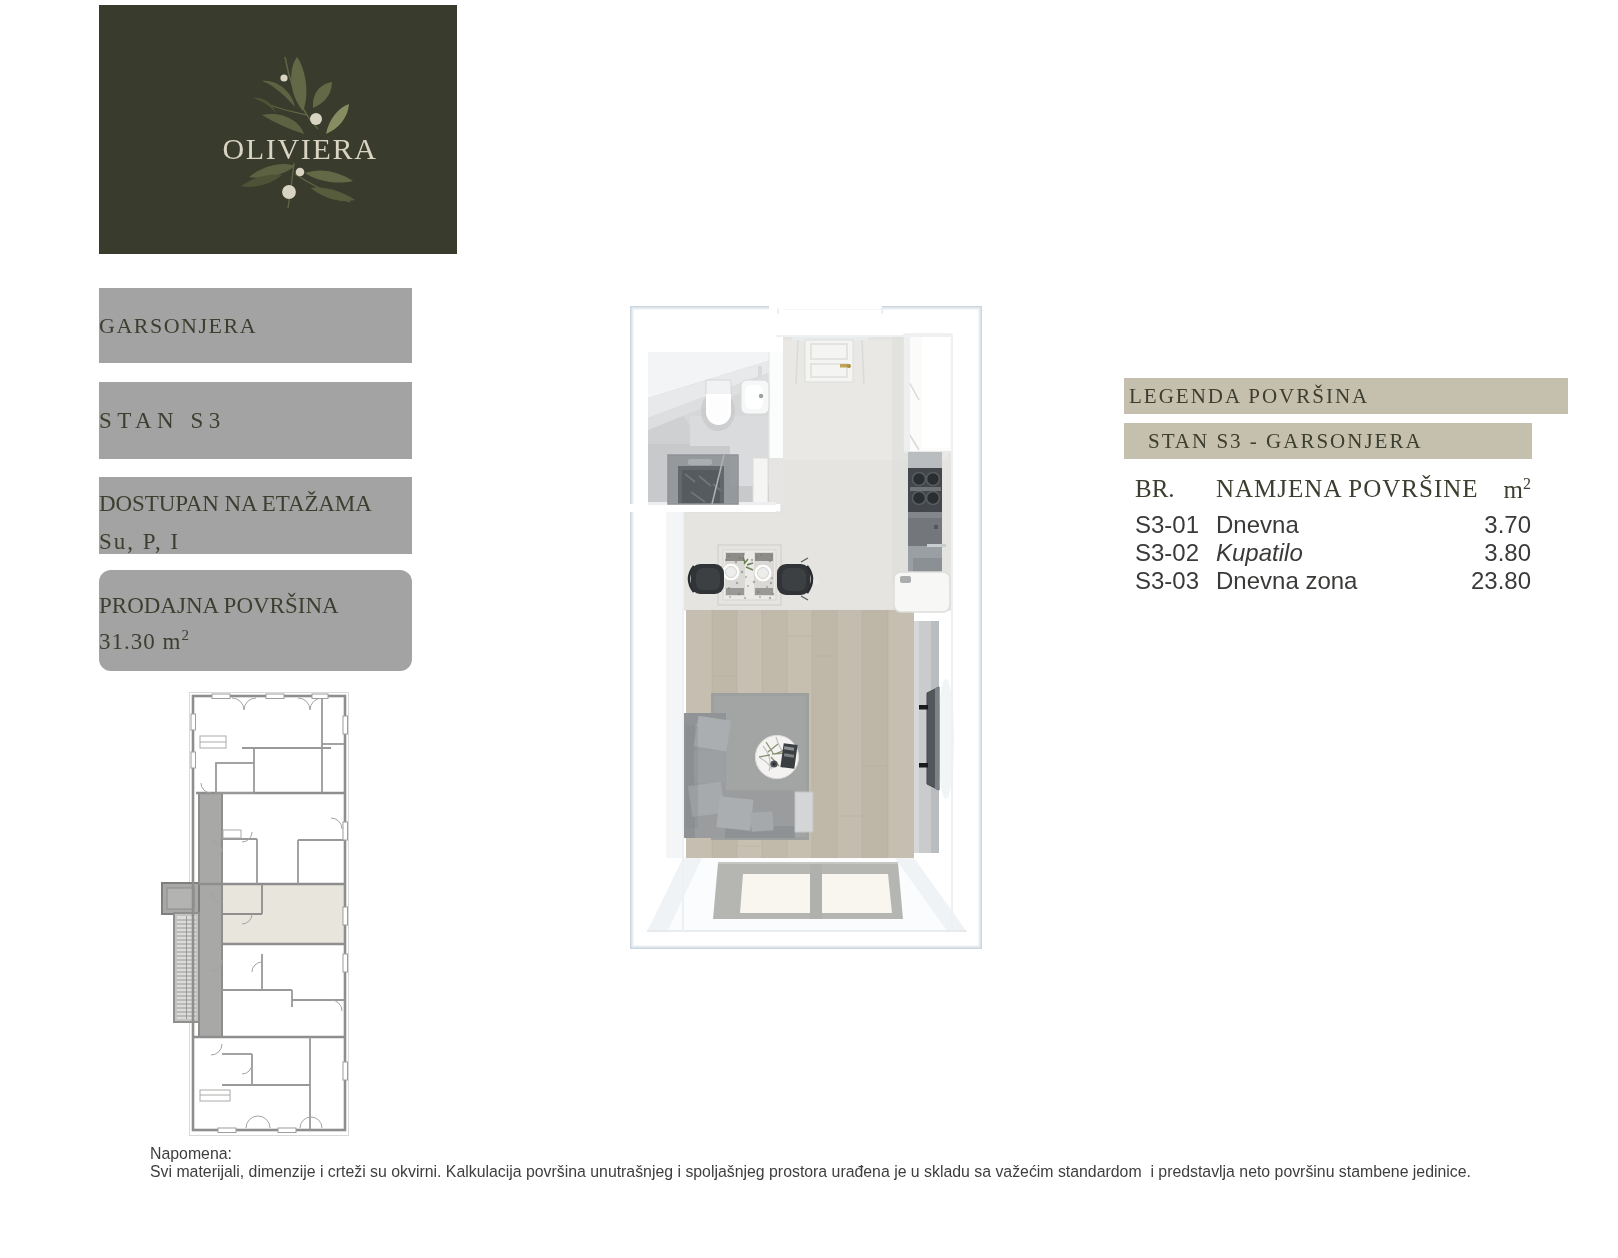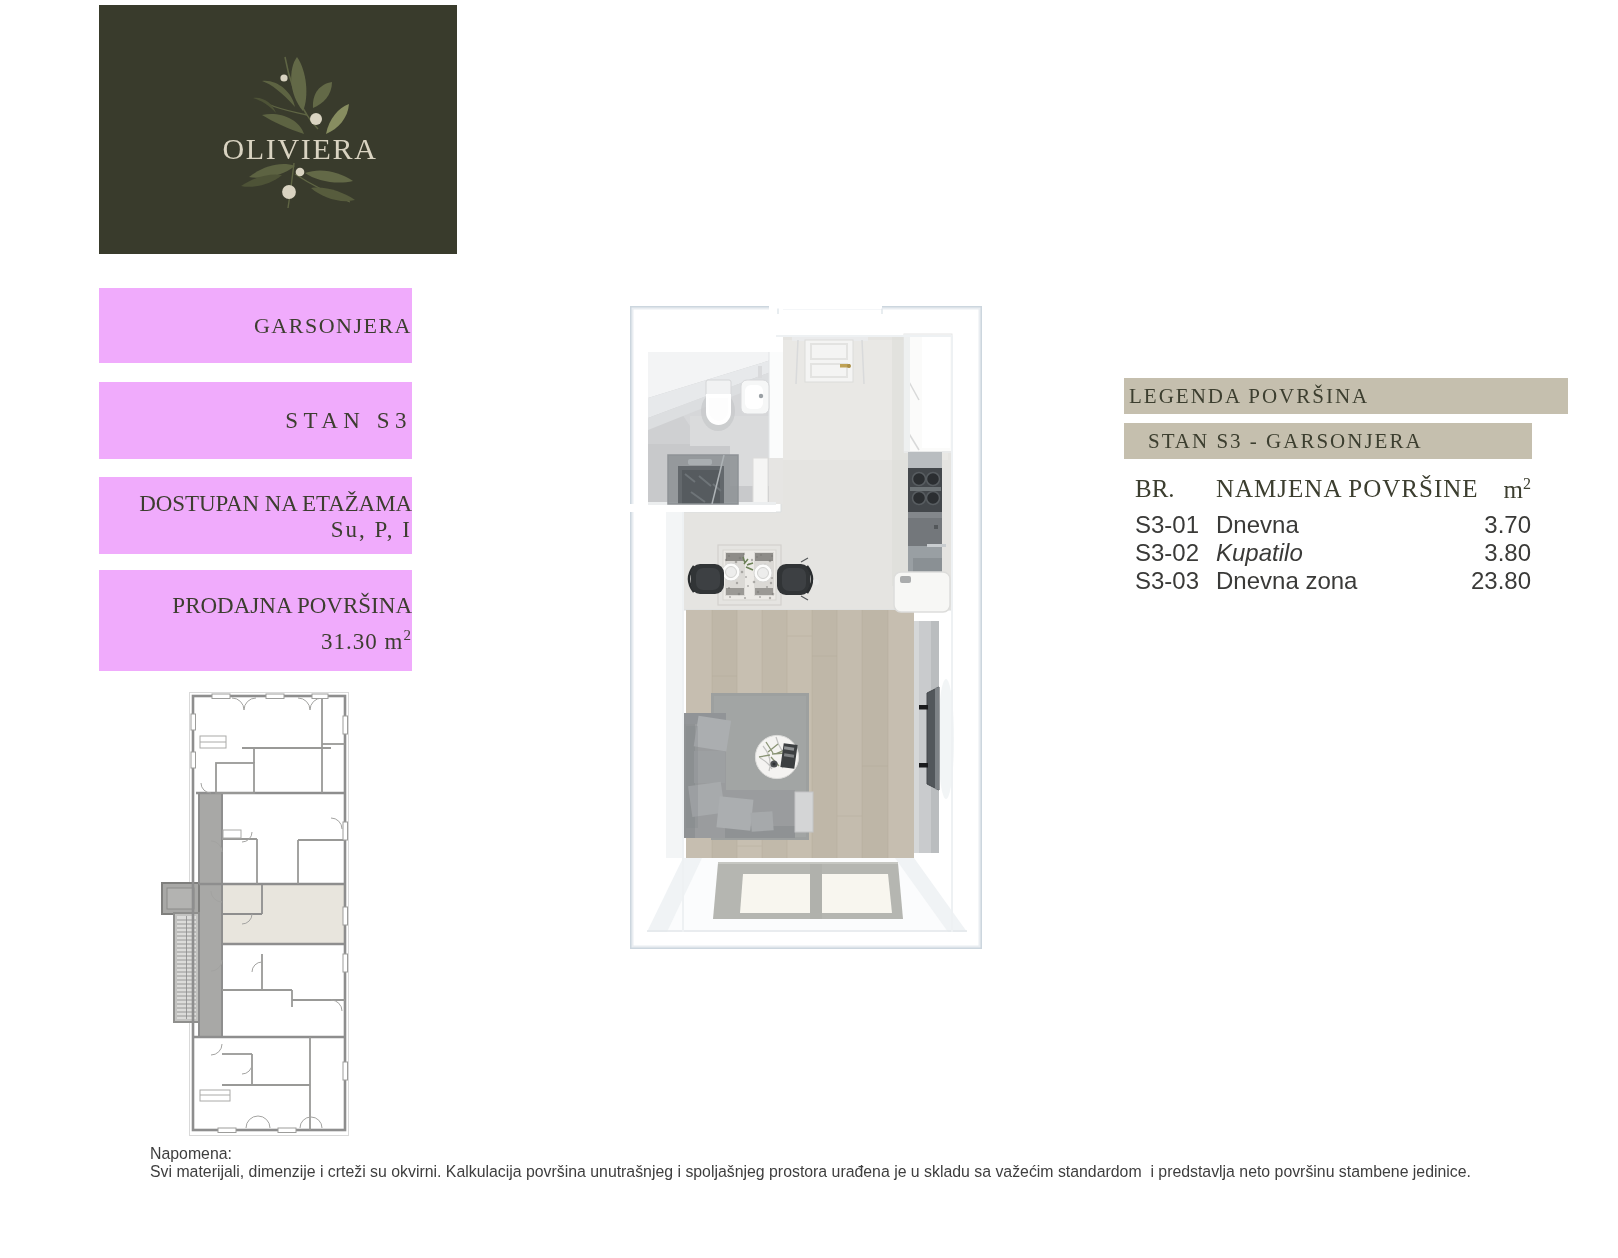--- a/index.html
+++ b/index.html
@@ -1,19 +1,19 @@
 <!DOCTYPE html>
 <html><head>
 <meta charset="utf-8">
 <style>
   html,body{margin:0;padding:0;}
   body{width:1618px;height:1258px;position:relative;background:#ffffff;
        font-family:"Liberation Sans", sans-serif;overflow:hidden;}
   .abs{position:absolute;}
-  .beigebox{background:#f0abfc;color:#3c3e2f;text-align:right;
+  .beigebox{background:#a3a3a3;color:#3c3e2f;text-align:left;
     font-family:"Liberation Serif", serif;}
   .serif{font-family:"Liberation Serif", serif;}
 </style>
 </head>
 <body>
 
 <div class="abs" style="left:99px;top:5px;width:313px;height:249px;background:#393b2c;padding-left:45px;">
 <svg width="313" height="249" viewBox="0 0 313 249" xmlns="http://www.w3.org/2000/svg">
 
   <g>
@@ -46,25 +46,25 @@
 
 <div class="abs beigebox" style="left:99px;top:288px;width:313px;height:75px;
   font-size:22px;letter-spacing:1.5px;line-height:76px;">GARSONJERA</div>
 
 <div class="abs beigebox" style="left:99px;top:382px;width:313px;height:77px;
   font-size:23px;letter-spacing:5.5px;line-height:78px;">STAN S3</div>
 
 <div class="abs beigebox" style="left:99px;top:477px;width:313px;height:77px;
   font-size:23px;letter-spacing:-0.1px;">
   <div style="margin-top:14px;">DOSTUPAN NA ETAŽAMA</div>
-  <div style="margin-top:0;letter-spacing:2px;">Su, P, I</div>
+  <div style="margin-top:12px;letter-spacing:2px;">Su, P, I</div>
 </div>
 
 <div class="abs beigebox" style="left:99px;top:570px;width:313px;height:101px;
-  font-size:23px;letter-spacing:0;">
+  font-size:23px;letter-spacing:0;border-radius:12px;">
   <div style="margin-top:23px;">PRODAJNA POVRŠINA</div>
   <div style="margin-top:8px;letter-spacing:1px;">31.30 m<sup style="font-size:15px;">2</sup></div>
 </div>
 
 <div class="abs" style="left:160px;top:692px;width:192px;height:444px;">
 <svg width="192" height="444" viewBox="0 0 192 444" xmlns="http://www.w3.org/2000/svg">
 
   <rect x="29.5" y="0.5" width="159" height="443" fill="none" stroke="#d9d9d9" stroke-width="1"></rect>
 
   <rect x="62" y="192" width="123" height="60" fill="#e8e5dd"></rect>

